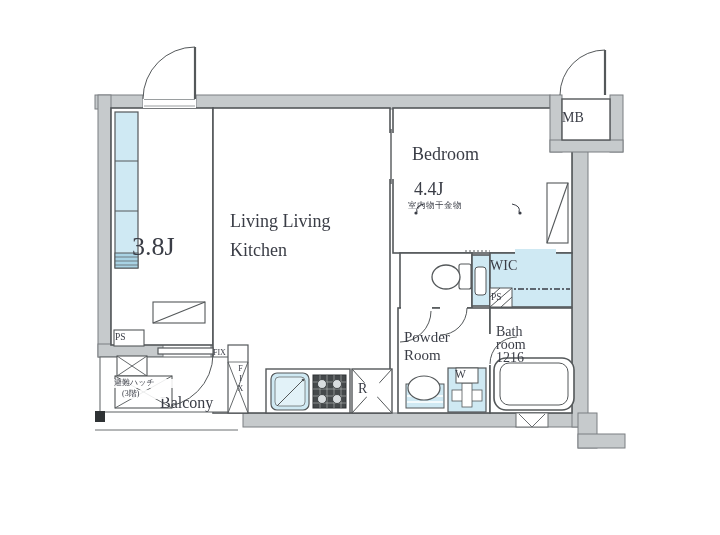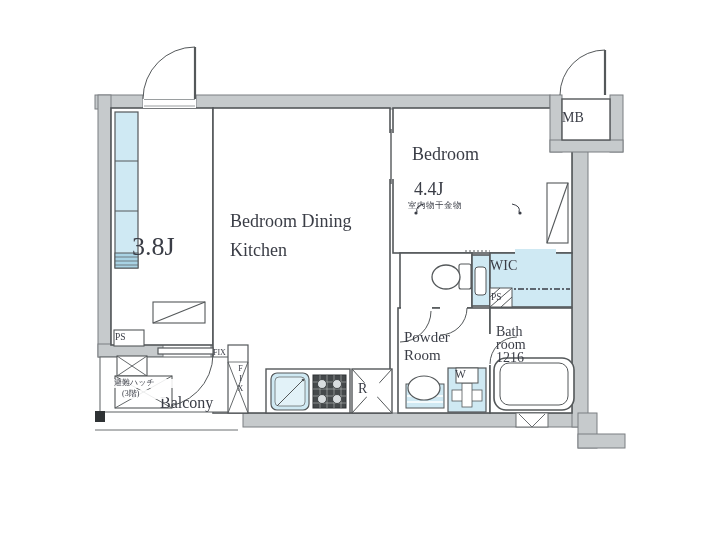--- a/index.html
+++ b/index.html
@@ -200,21 +200,21 @@
         <path d="M424,204 q-9,2 -7,8"></path>
           <circle cx="416" cy="213" r="1.6" fill="#3a3d46" stroke="none"></circle>
         <path d="M512,204 q9,2 7,8"></path>
           <circle cx="520" cy="213" r="1.6" fill="#3a3d46" stroke="none"></circle>
       </g>
     </g>
   </svg>
 
   <div class="lbl" style="left:132px;top:233px;width:100px;font-size:26px;">3.8J</div>
 
-  <div class="lbl" style="left:230px;top:212px;width:142px;font-size:18px;">Bedroom Dining</div>
+  <div class="lbl" style="left:230px;top:212px;width:142px;font-size:18px;">Living Living</div>
   <div class="lbl" style="left:230px;top:241px;width:142px;font-size:18px;">Kitchen</div>
 
   <div class="lbl" style="left:412px;top:145px;width:122px;font-size:18px;">Bedroom</div>
   <div class="lbl" style="left:414px;top:172px;width:122px;font-size:18px;margin-top:8px;">4.4J</div>
   <div class="lbl small" style="left:408px;top:201px;width:122px;font-size:8.5px;">室内物干金物</div>
 
   <div class="lbl" style="left:490px;top:258px;width:82px;font-size:14px;">WIC</div>
   <div class="lbl" style="left:562px;top:110px;width:48px;font-size:14px;">MB</div>
 
   <div class="lbl" style="left:404px;top:329px;width:90px;font-size:15px;">Powder</div>

